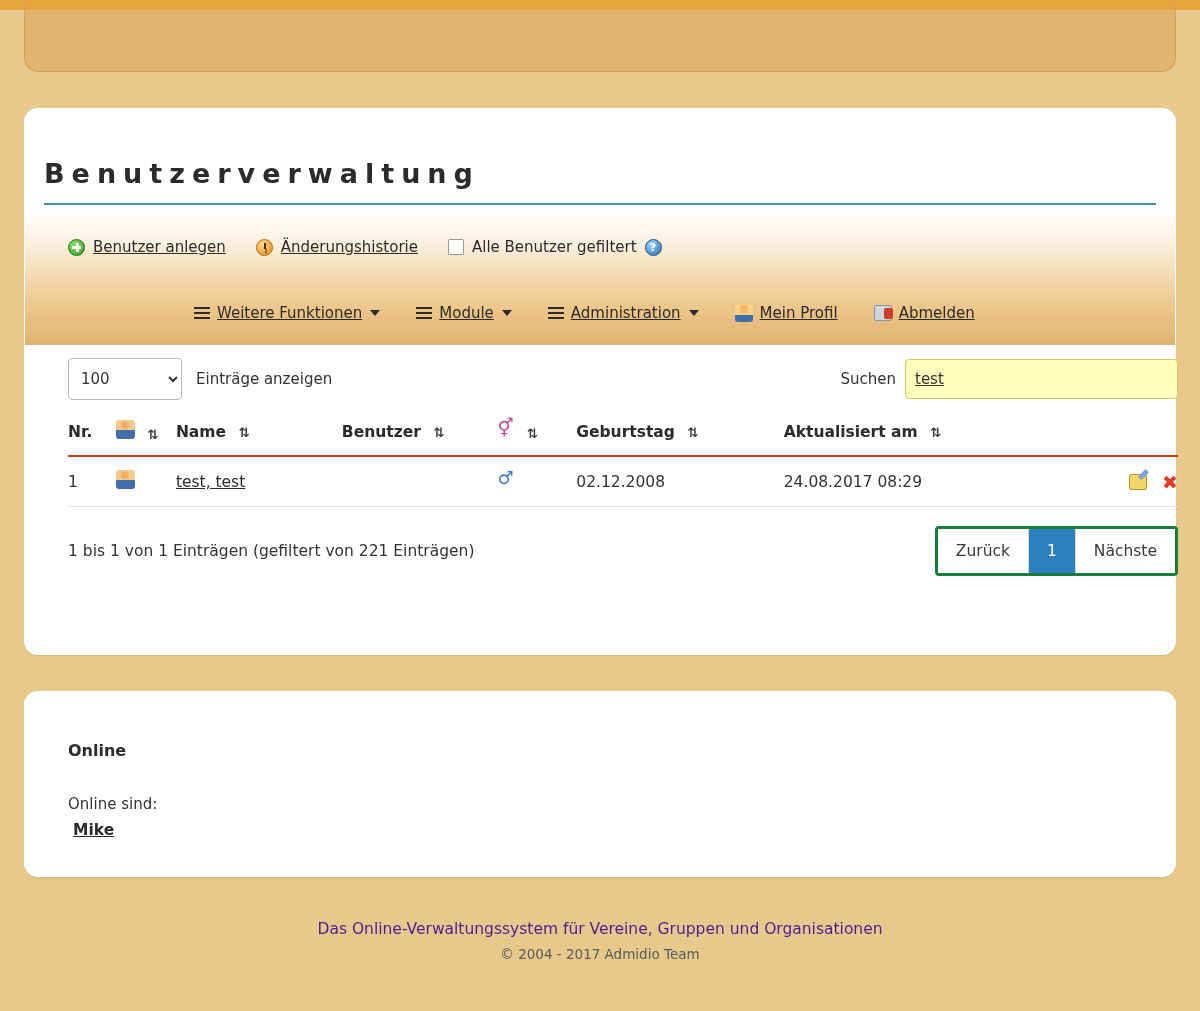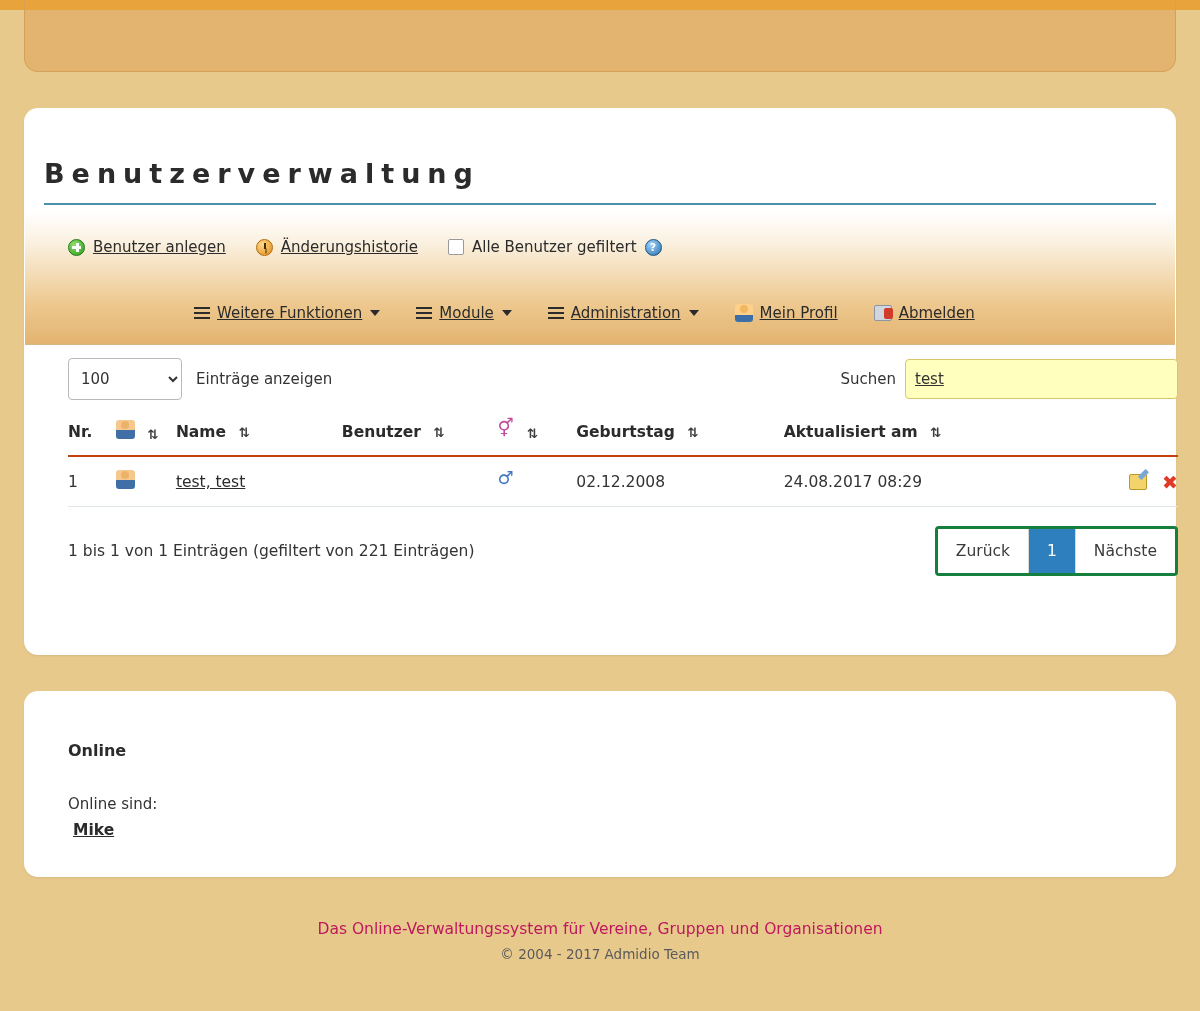--- a/index.html
+++ b/index.html
@@ -453,21 +453,21 @@
   
   .footer {
     position: absolute;
     top: 920px;
     left: 0;
     width: 1200px;
     text-align: center;
   }
   .footer-line1 {
     font-size: 15.5px;
-    color: #be185d;
+    color: #4c1d95;
   }
   .footer-line2 {
     margin-top: 8px;
     font-size: 13.5px;
     color: #5a5a5a;
   }
 </style>
 </head>
 <body>
 

